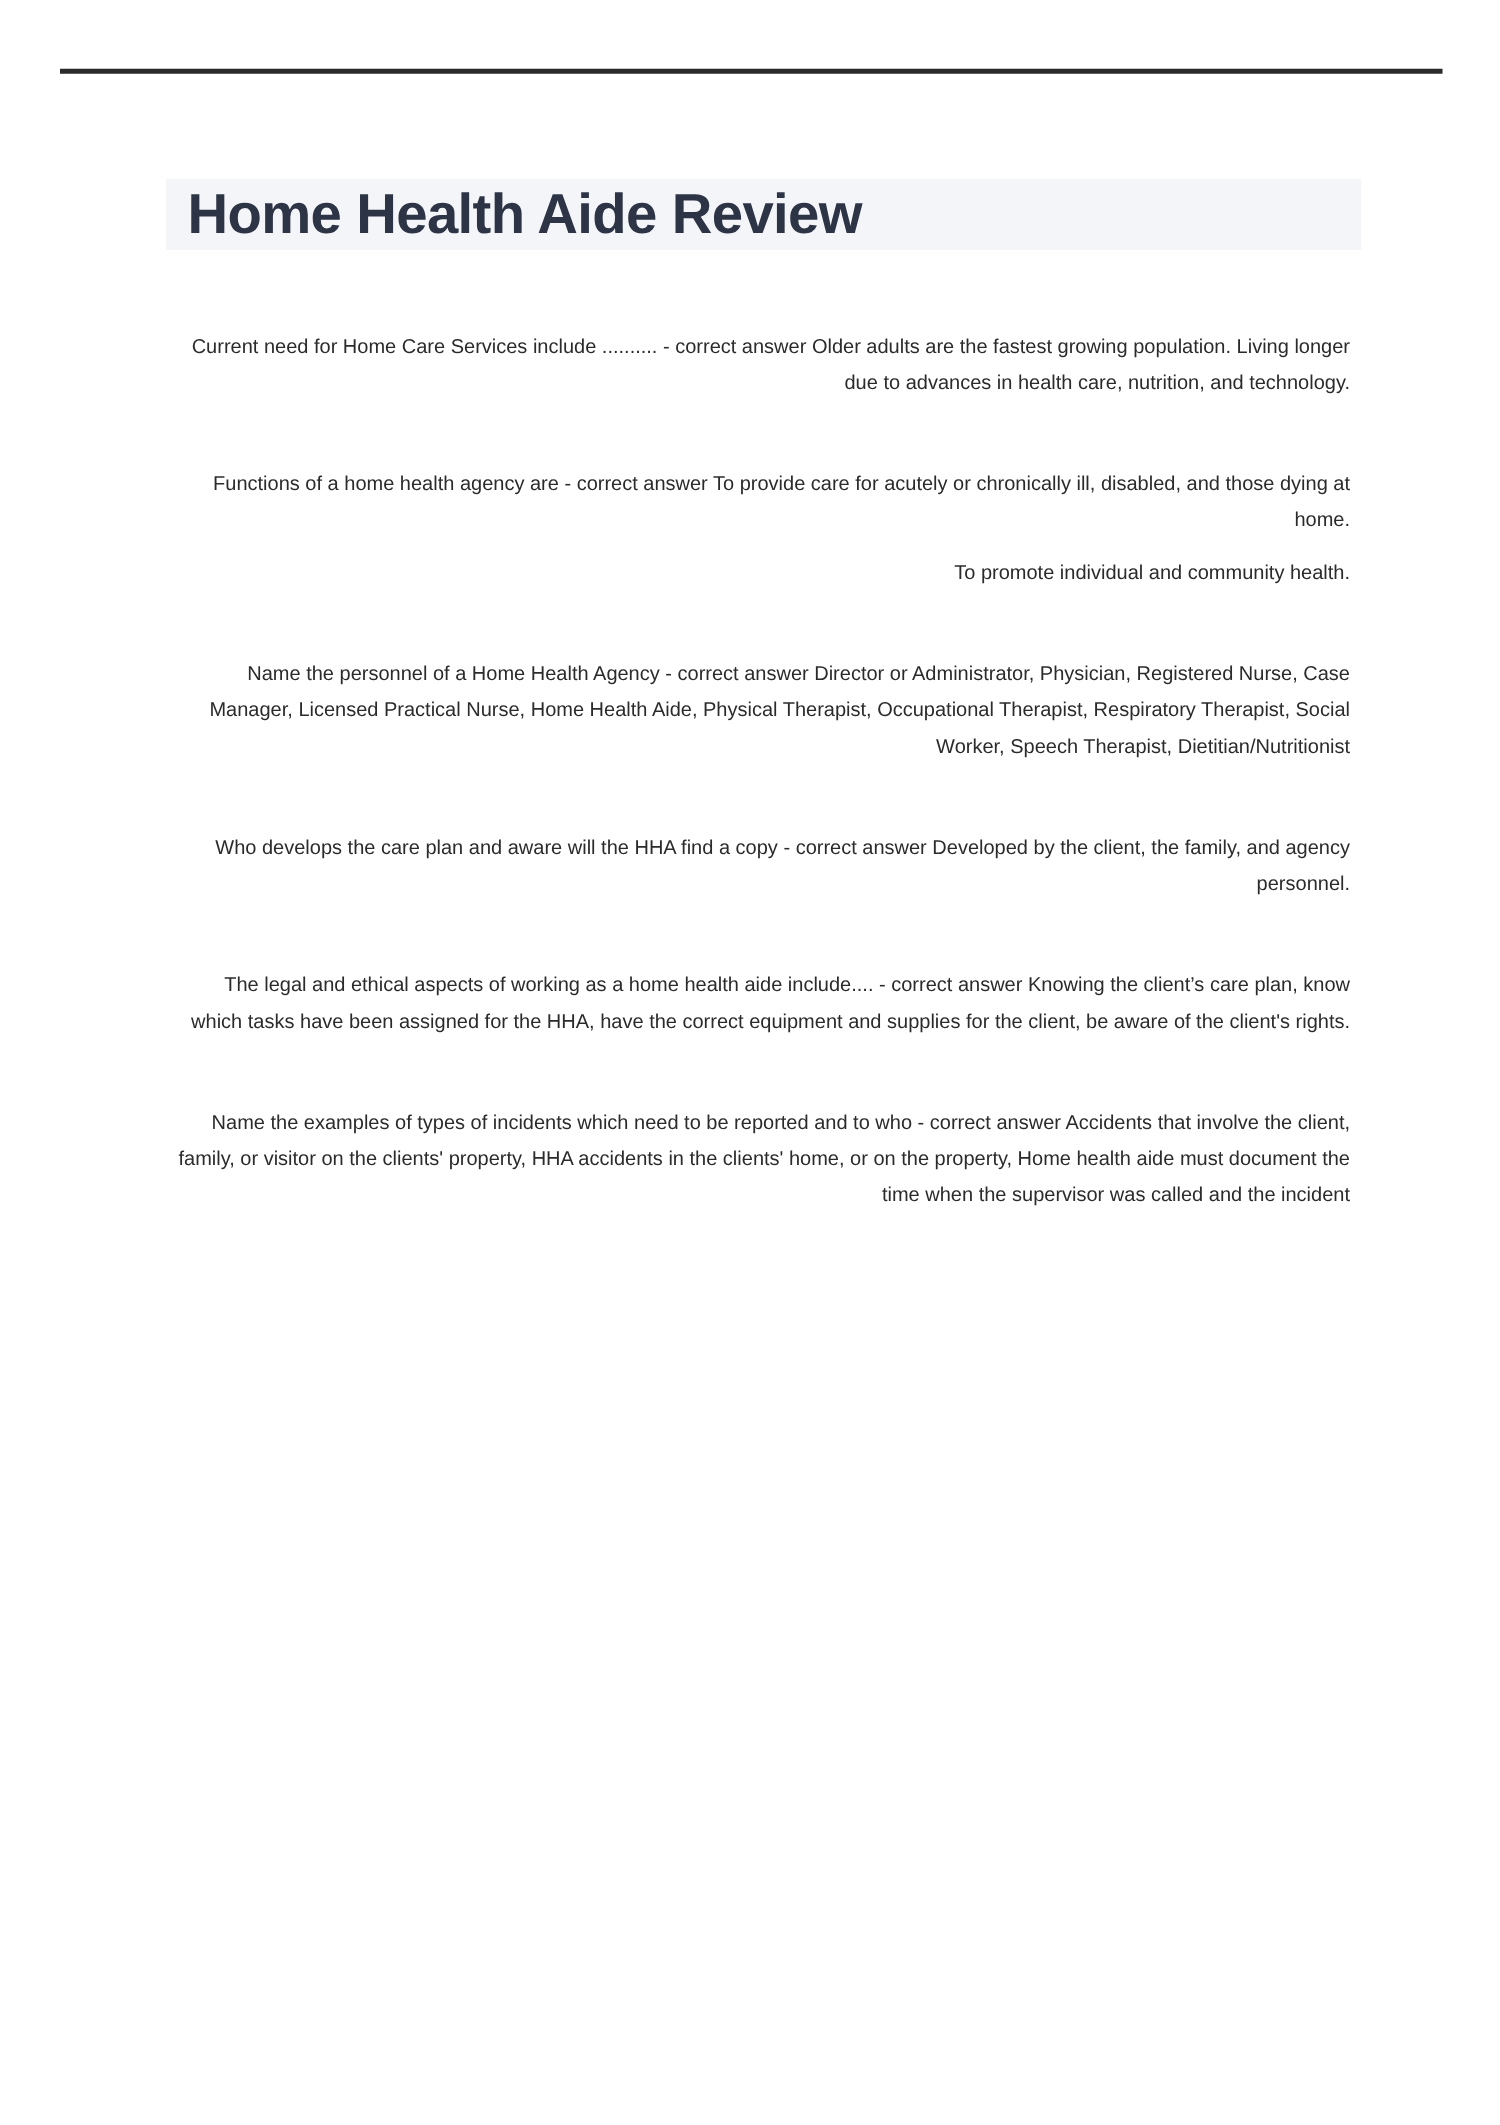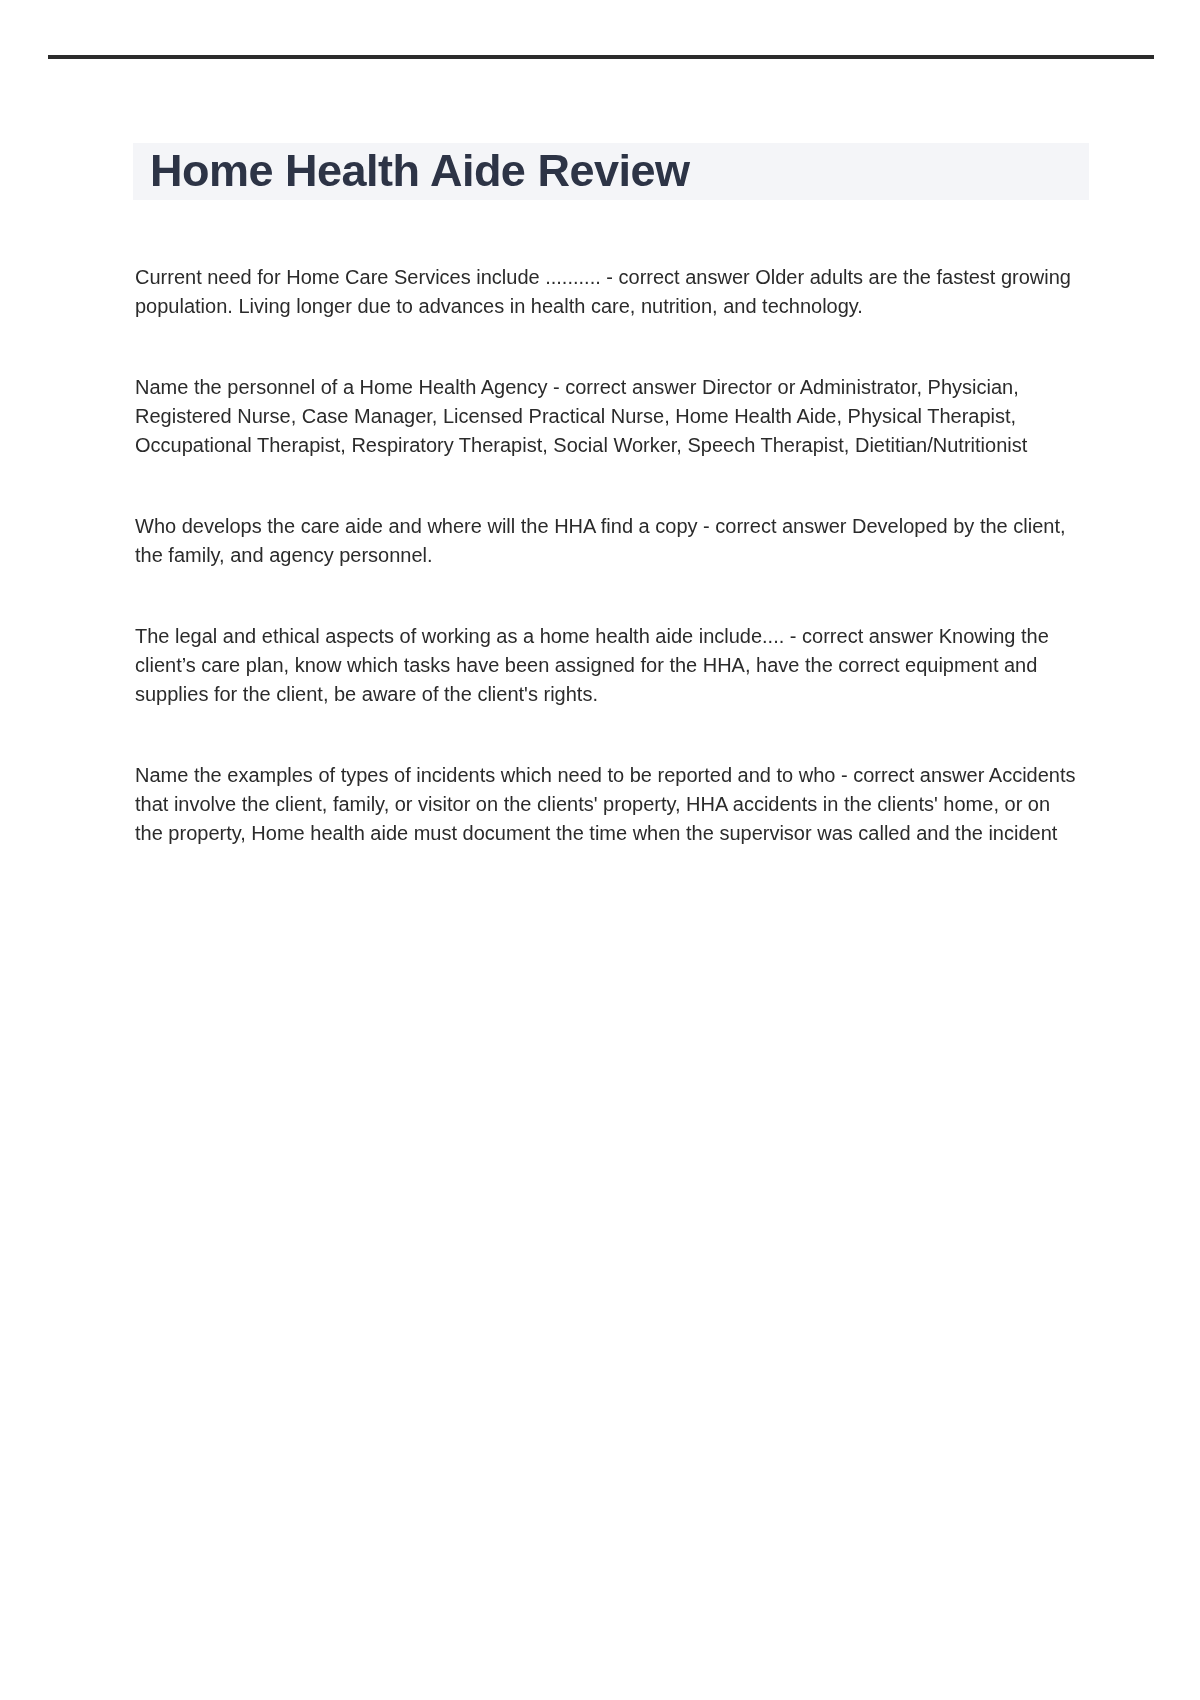--- a/index.html
+++ b/index.html
@@ -49,22 +49,23 @@
     letter-spacing: -0.5px;
     color: var(--title-text, #2d3446);
     white-space: nowrap;
   }
   .content {
     position: absolute;
     top: 263px;
     left: 135px;
     width: 945px;
     color: var(--body-text, #2b2b2b);
-    font-size: 20px;
+    font-size: 16px;
     line-height: 29px;
+    text-align: right;
   }
   .qa-group {
     margin: 0 0 52px 0;
   }
   .qa-group p {
     margin: 0 0 13px 0;
   }
   .qa-group p:last-child {
     margin-bottom: 0;
   }
@@ -78,24 +79,28 @@
 
   <div class="title-band">
     <h1 class="page-title">Home Health Aide Review</h1>
   </div>
 
   <div class="content">
       <div class="qa-group">
         <p>Current need for Home Care Services include .......... - correct answer Older adults are the fastest growing population. Living longer due to advances in health care, nutrition, and technology.</p>
       </div>
       <div class="qa-group">
+        <p>Functions of a home health agency are - correct answer To provide care for acutely or chronically ill, disabled, and those dying at home.</p>
+        <p>To promote individual and community health.</p>
+      </div>
+      <div class="qa-group">
         <p>Name the personnel of a Home Health Agency - correct answer Director or Administrator, Physician, Registered Nurse, Case Manager, Licensed Practical Nurse, Home Health Aide, Physical Therapist, Occupational Therapist, Respiratory Therapist, Social Worker, Speech Therapist, Dietitian/Nutritionist</p>
       </div>
       <div class="qa-group">
-        <p>Who develops the care aide and where will the HHA find a copy - correct answer Developed by the client, the family, and agency personnel.</p>
+        <p>Who develops the care plan and aware will the HHA find a copy - correct answer Developed by the client, the family, and agency personnel.</p>
       </div>
       <div class="qa-group">
         <p>The legal and ethical aspects of working as a home health aide include.... - correct answer Knowing the client’s care plan, know which tasks have been assigned for the HHA, have the correct equipment and supplies for the client, be aware of the client's rights.</p>
       </div>
       <div class="qa-group">
         <p>Name the examples of types of incidents which need to be reported and to who - correct answer Accidents that involve the client, family, or visitor on the clients' property, HHA accidents in the clients' home, or on the property, Home health aide must document the time when the supervisor was called and the incident</p>
       </div>
     </div>
 
   <div class="rule rule-bottom"></div>

